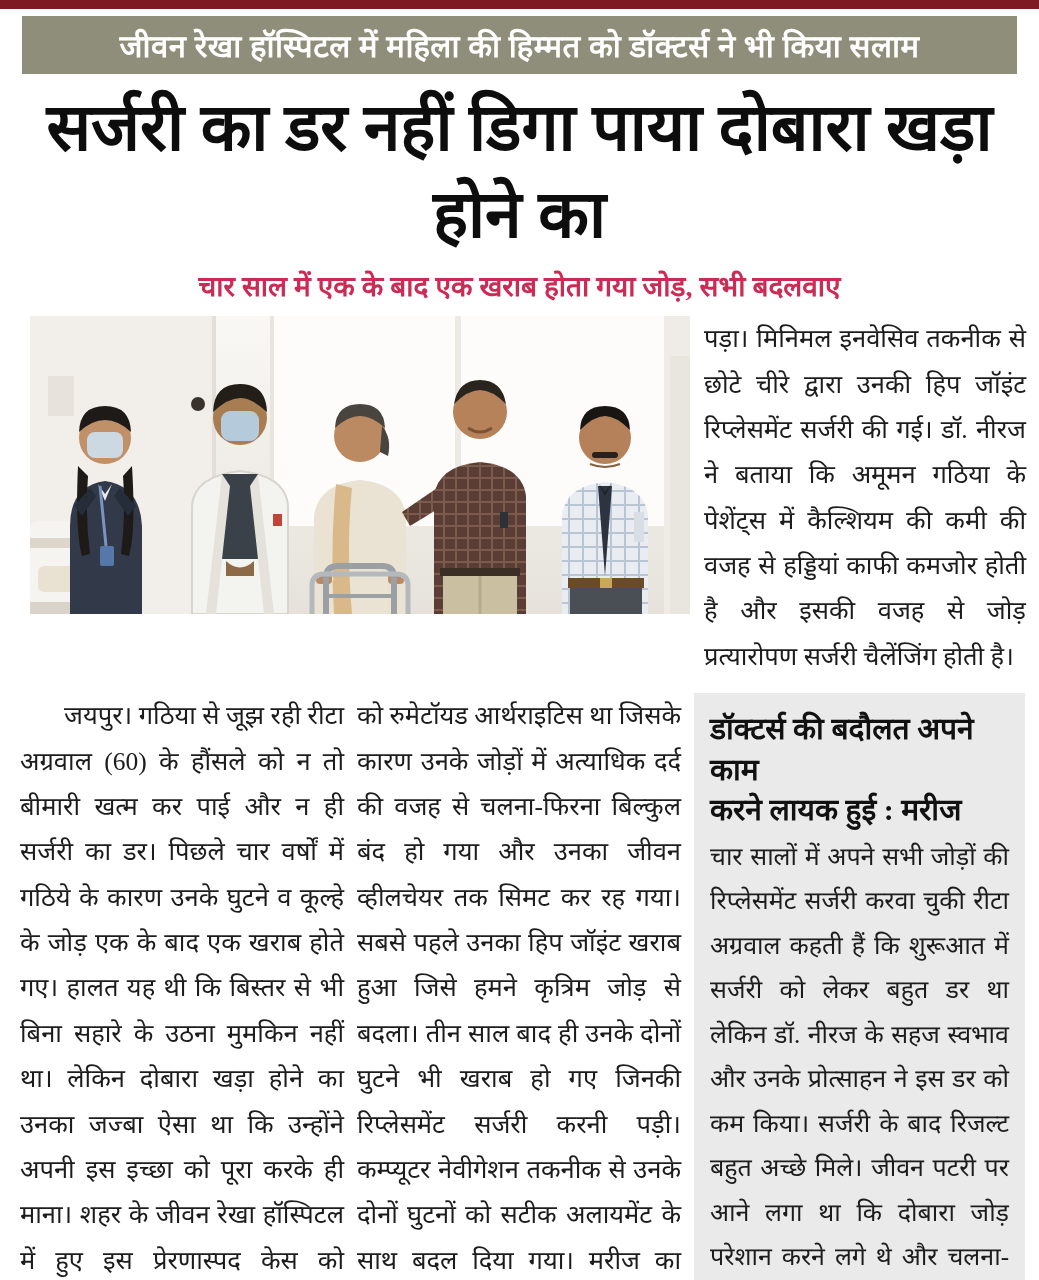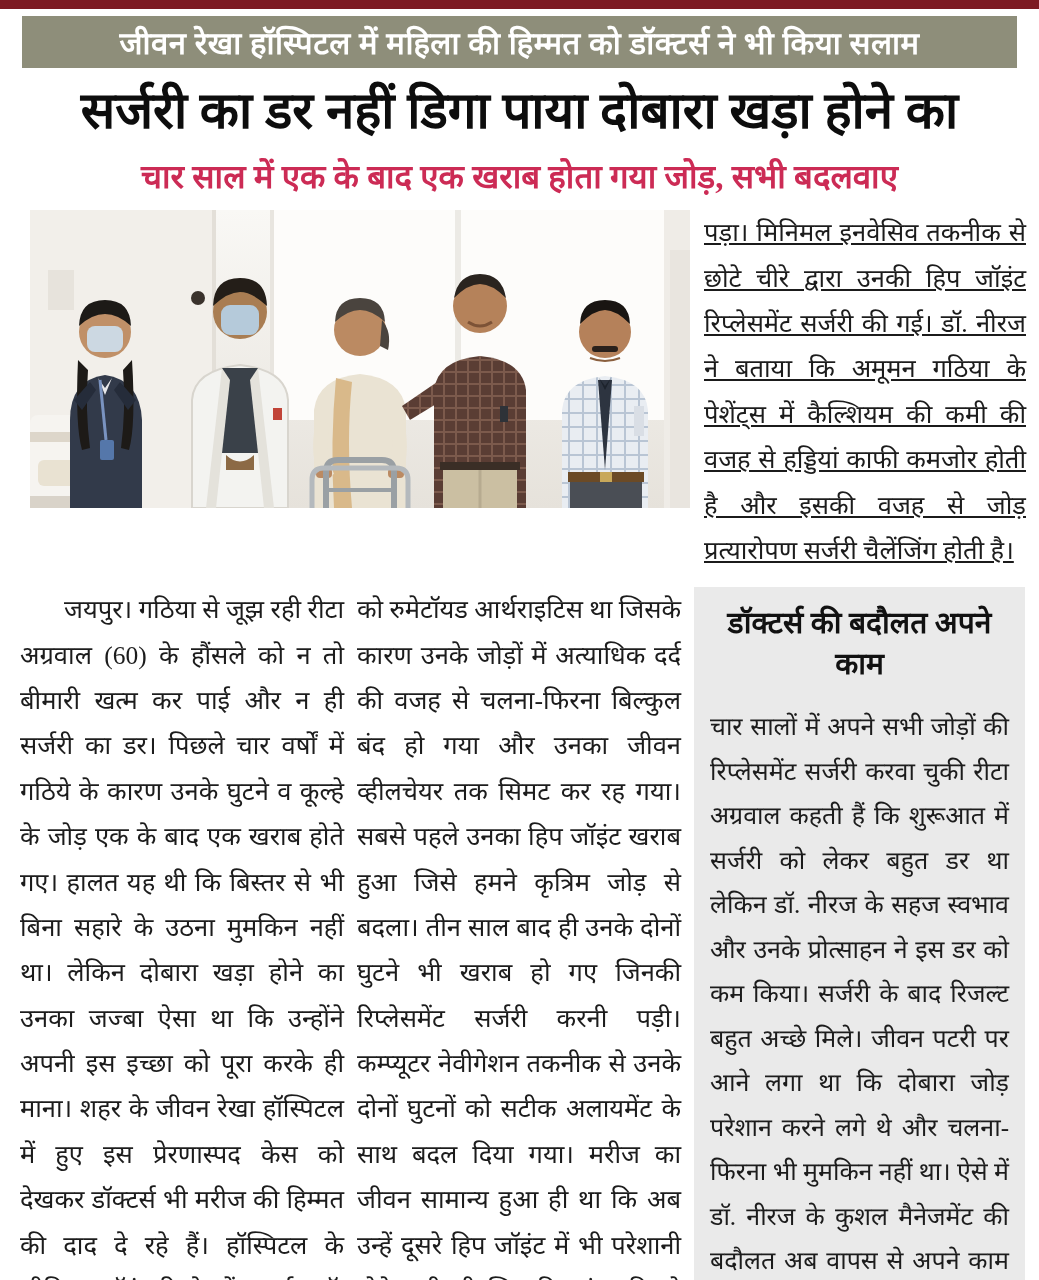--- a/index.html
+++ b/index.html
@@ -4,52 +4,52 @@
 <style>
   * { margin:0; padding:0; box-sizing:border-box; }
   html,body { background:#ffffff; }
   body {
     width:1039px; height:1280px; overflow:hidden; position:relative;
     font-family:"Liberation Serif","DejaVu Serif",serif;
     color:#1b1b1b;
   }
   .top-strip { width:1039px; height:9px; background:#7d1a22; }
   .kicker {
-    margin:7px 22px 0 22px; height:52px; background:#8e8e7a;
+    margin:7px 22px 0 22px; height:58px; background:#8e8e7a;
     color:#ffffff; font-size:31px; font-weight:bold;
     display:flex; align-items:center; justify-content:center;
     letter-spacing:0.5px;
   }
   .headline {
     margin:10px 12px 0 12px; text-align:center;
-    font-size:51px; line-height:1.32; font-weight:800; color:#0d0d0d;
+    font-size:66px; line-height:1.32; font-weight:800; color:#0d0d0d;
     font-stretch:condensed;
   }
   .subhead {
     margin:8px 12px 0 12px; text-align:center;
-    font-size:33px; font-weight:bold; color:#cc2b55;
+    font-size:28px; font-weight:bold; color:#cc2b55;
   }
   .photo-row { display:flex; margin:12px 30px 0 30px; gap:14px; }
   .photo-frame { width:660px; height:298px; flex:0 0 auto; background:#efece7; overflow:hidden; }
   .photo-frame svg { display:block; }
-  .side-col { width:322px; flex:0 0 auto;text-decoration:underline; }
+  .side-col { width:322px; flex:0 0 auto; }
   .body-text {
     font-size:25.5px; line-height:1.78; text-align:justify; color:#1c1c1c;
     text-justify:inter-word;
   }
   .columns { display:flex; margin:14px 20px 0 20px; gap:13px; align-items:flex-start; }
   .col { width:324px; flex:0 0 auto; }
   .dateline { font-weight:normal; }
   .indent { text-indent:44px; }
   .gray-box {
     background:#eaeaea; padding:16px 16px 18px 16px; width:331px; flex:0 0 auto;
   }
   .gray-box .box-heading {
-    text-align:center; font-size:30px; font-weight:800; line-height:1.35;
-    color:#111; margin-bottom:21px;
+    text-align:left; font-size:30px; font-weight:800; line-height:1.35;
+    color:#111; margin-bottom:4px;
   }
   .gray-box .body-text { font-size:25px; }
 </style>
 </head>
 <body>
 
 <div class="top-strip"></div>
 
 <div class="kicker">
   <span>जीवन रेखा हॉस्पिटल में महिला की हिम्मत को डॉक्टर्स ने भी किया सलाम</span>
@@ -184,17 +184,18 @@
 
   </div>
 
   <div class="col">
     <p class="body-text">को रुमेटॉयड आर्थराइटिस था जिसके कारण उनके जोड़ों में अत्याधिक दर्द की वजह से चलना-फिरना बिल्कुल बंद हो गया और उनका जीवन व्हीलचेयर तक सिमट कर रह गया। सबसे पहले उनका हिप जॉइंट खराब हुआ जिसे हमने कृत्रिम जोड़ से बदला। तीन साल बाद ही उनके दोनों घुटने भी खराब हो गए जिनकी रिप्लेसमेंट सर्जरी करनी पड़ी। कम्प्यूटर नेवीगेशन तकनीक से उनके दोनों घुटनों को सटीक अलायमेंट के साथ बदल दिया गया। मरीज का जीवन सामान्य हुआ ही था कि अब उन्हें दूसरे हिप जॉइंट में भी परेशानी होने लगी थी जिसकी जांच की तो पाया गया कि वह जोड़ भी खराब हो गया है। ऐसे में मरीज का चौथा जोड़ भी बदलना</p>
   </div>
 
   <div class="gray-box">
     <div class="box-heading">
       <span>डॉक्टर्स की बदौलत अपने काम</span><br>
+      <span>करने लायक हुई : मरीज</span>
     </div>
     <p class="body-text">चार सालों में अपने सभी जोड़ों की रिप्लेसमेंट सर्जरी करवा चुकी रीटा अग्रवाल कहती हैं कि शुरूआत में सर्जरी को लेकर बहुत डर था लेकिन डॉ. नीरज के सहज स्वभाव और उनके प्रोत्साहन ने इस डर को कम किया। सर्जरी के बाद रिजल्ट बहुत अच्छे मिले। जीवन पटरी पर आने लगा था कि दोबारा जोड़ परेशान करने लगे थे और चलना-फिरना भी मुमकिन नहीं था। ऐसे में डॉ. नीरज के कुशल मैनेजमेंट की बदौलत अब वापस से अपने काम खुद करने लायक हो पाई हूं।</p>
   </div>
 
 </div>
 
 </body></html>

